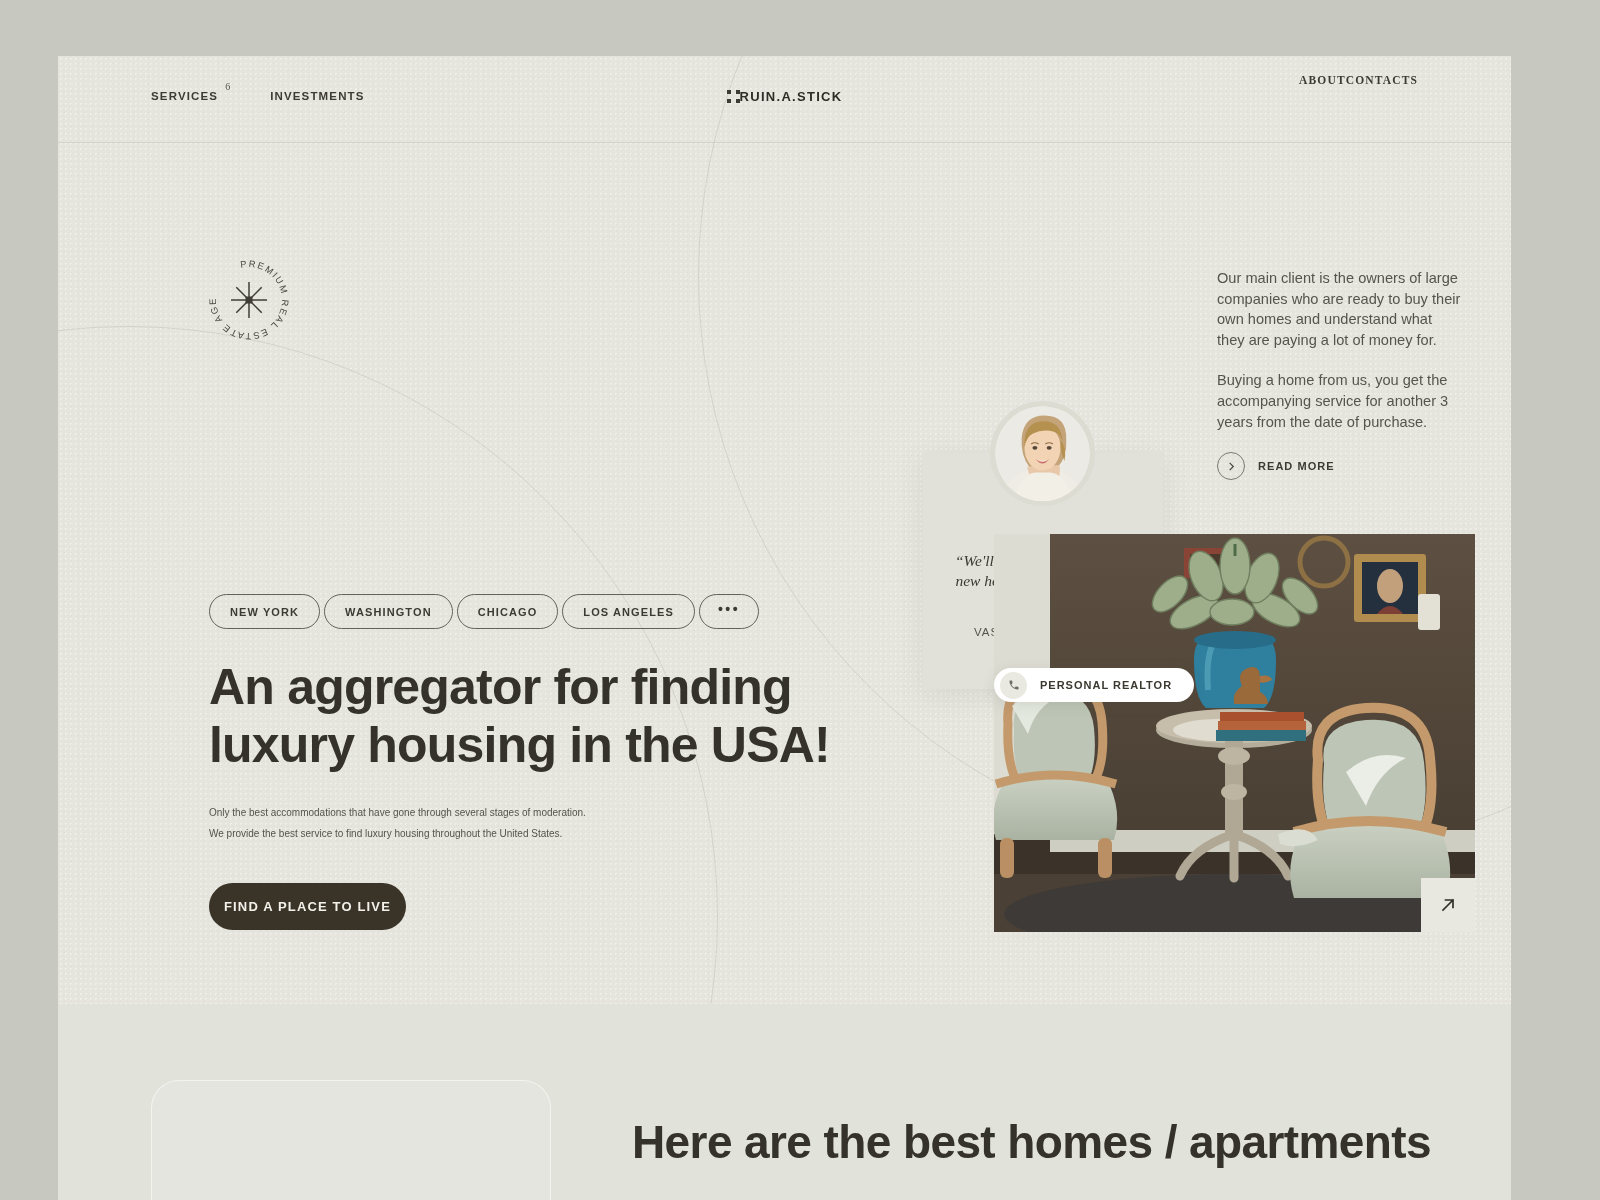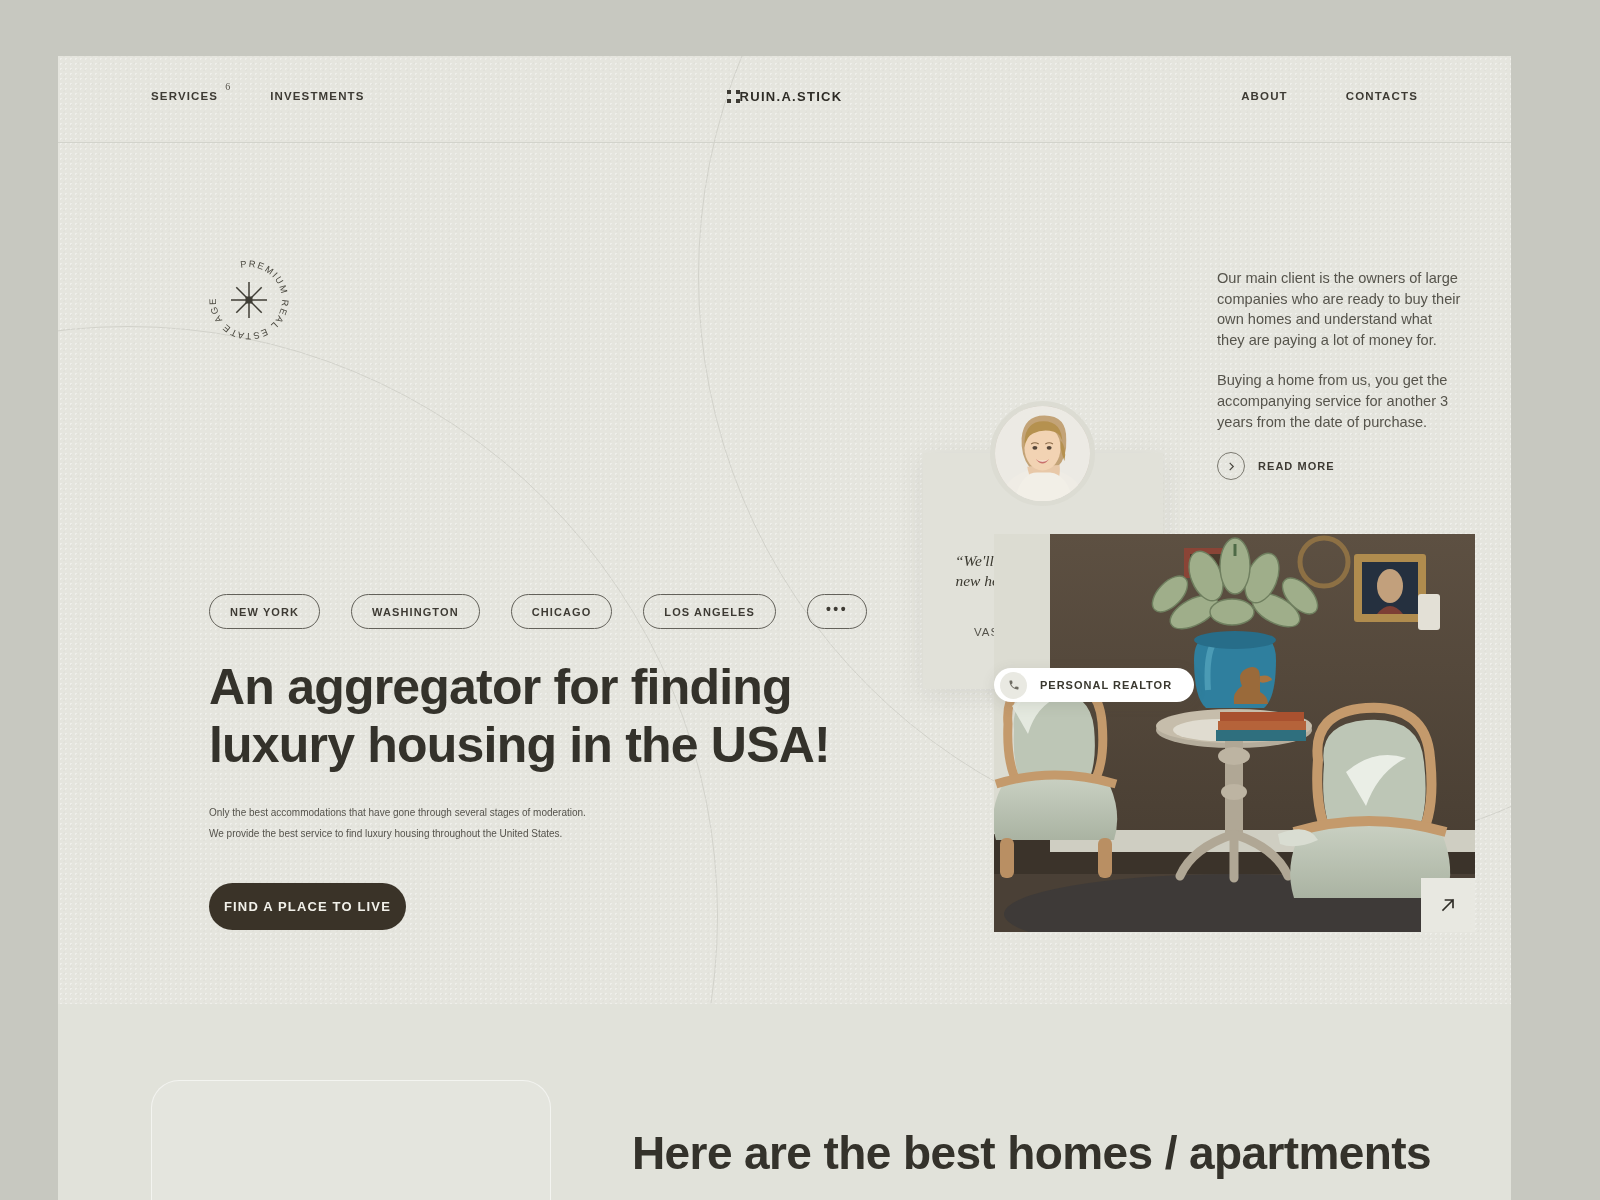--- a/index.html
+++ b/index.html
@@ -40,21 +40,21 @@
   .arc1{ left:-520px; top:270px; width:1180px; height:1180px; }
   .arc2{ left:640px; top:-360px; width:1160px; height:1160px; }
 
   
   .header{
     position:absolute; left:0; top:0; width:100%; height:87px;
     border-bottom:1px solid #d2d3cb;
     z-index:5;
   }
   .nav-left{ position:absolute; left:93px; top:34px; display:flex; align-items:flex-start; gap:52px;}
-  .nav-right{ position:absolute; right:93px; top:34px; display:flex; align-items:flex-start; gap:58px;}
+  .nav-right{ position:absolute; right:93px; top:18px; display:flex; align-items:flex-start; font-family:Liberation Serif, serif;}
   .nav-link{
     font-size:11.5px; letter-spacing:1.15px; color:#3d3a33;
     text-transform:uppercase; font-weight:600; white-space:nowrap;
     position:relative; cursor:pointer;
   }
   .nav-sup{
     position:absolute; top:-9px; right:-12px;
     font-size:10px; font-weight:400; letter-spacing:0;
     color:#55524a; font-family:"Liberation Serif", serif;
   }
@@ -158,21 +158,21 @@
     width:54px; height:54px;
     background:#e8e8e1;
     display:flex; align-items:center; justify-content:center;
     cursor:pointer;
   }
   .photo-arrow svg{ width:20px; height:20px; }
 
   
   .chips{
     position:absolute; left:151px; top:538px;
-    display:flex; gap:31px; align-items:center;
+    display:flex; gap:4px; align-items:center;
   }
   .chip{
     height:35px; padding:0 20px;
     border:1px solid #63615a; border-radius:20px;
     display:flex; align-items:center; justify-content:center;
     font-size:11px; letter-spacing:1.1px; font-weight:600; color:#3d3a33;
     white-space:nowrap; cursor:pointer;
   }
   .chip.more{ padding:0 18px; letter-spacing:2.5px; font-size:14px; line-height:0;}
   .chip.more span{ position:relative; top:-3px; }
@@ -204,21 +204,21 @@
     overflow:hidden;
   }
   .next-card{
     position:absolute; left:93px; top:76px;
     width:400px; height:260px;
     border:1px solid rgba(255,255,255,.55);
     border-radius:28px;
     background:rgba(255,255,255,.12);
   }
   .next-title{
-    position:absolute; left:574px; top:122px;
+    position:absolute; left:574px; top:111px;
     margin:0; width:820px;
     font-size:46px; line-height:54px; font-weight:700;
     letter-spacing:-0.6px; color:#34322b;
     white-space:nowrap;
   }
 </style>
 </head>
 <body>
 
 <div class="page">

